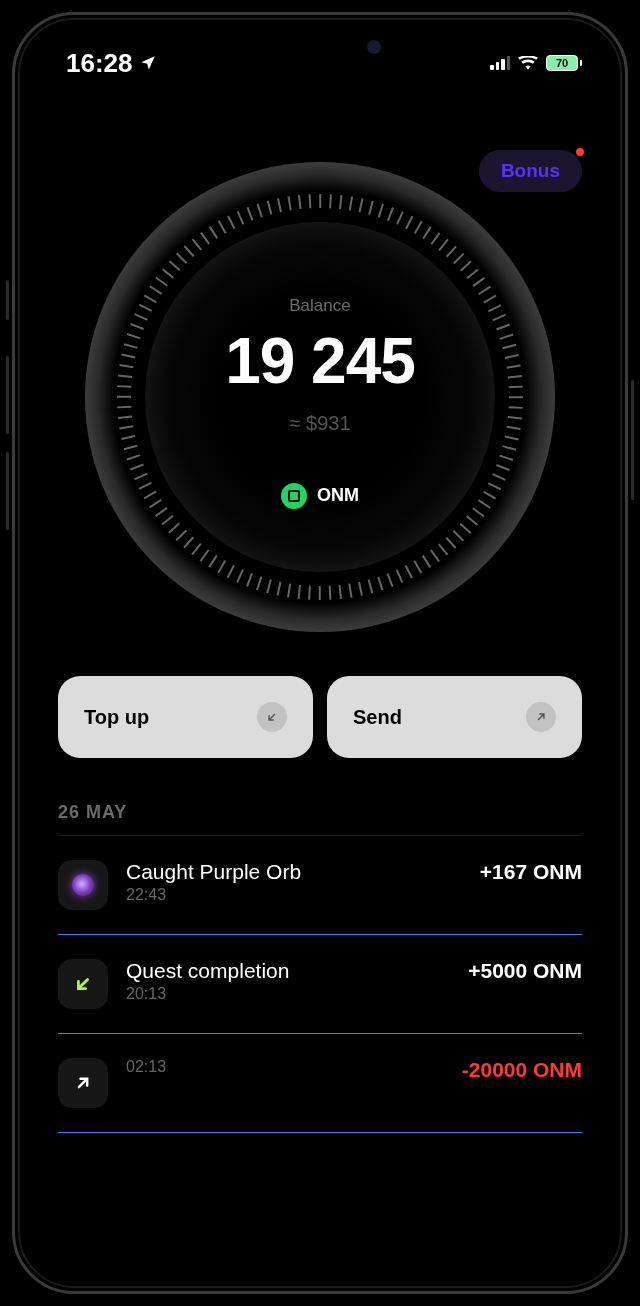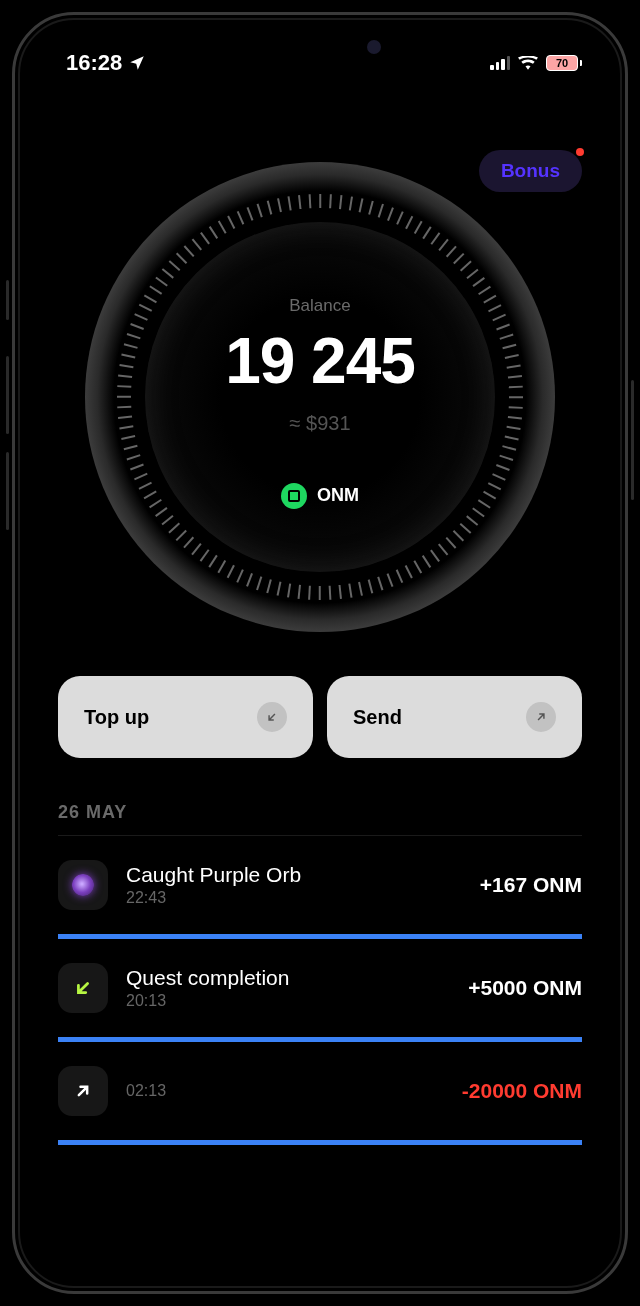--- a/index.html
+++ b/index.html
@@ -3,29 +3,29 @@
   <meta charset="utf-8">
   <style>
     * { margin:0; padding:0; box-sizing:border-box; font-family:-apple-system,BlinkMacSystemFont,'Segoe UI',sans-serif; -webkit-font-smoothing:antialiased; }
     body { width:640px; height:1306px; background:#000; overflow:hidden; }
     .phone-frame { position:relative; width:640px; height:1306px; background:#000; border-radius:70px; }
     .phone-bezel { position:absolute; inset:12px; border:3px solid #3a3a3a; border-radius:62px; pointer-events:none; z-index:100; }
     .phone-bezel::before { content:""; position:absolute; inset:3px; border:2px solid #1a1a1a; border-radius:56px; }
     .screen { position:absolute; top:22px; left:22px; right:22px; bottom:22px; background:#000; border-radius:50px; overflow:hidden; }
 
     .status-bar { display:flex; justify-content:space-between; align-items:center; padding:22px 36px 0 44px; height:60px; color:#fff; }
-    .status-time { font-size:22px; font-weight:600; display:flex; align-items:center; gap:6px; }
+    .status-time { font-size:26px; font-weight:600; display:flex; align-items:center; gap:6px; }
     .status-right { display:flex; align-items:center; gap:8px; }
     .signal-bars { display:flex; align-items:flex-end; gap:2px; height:14px; }
     .signal-bars span { width:3.5px; background:#fff; border-radius:1px; }
     .signal-bars span:nth-child(1){height:5px;} .signal-bars span:nth-child(2){height:8px;}
     .signal-bars span:nth-child(3){height:11px;} .signal-bars span:nth-child(4){height:14px;background:#555;}
     .wifi-icon { width:20px; height:14px; }
     .battery { display:flex; align-items:center; gap:2px; }
-    .battery-body { width:32px; height:16px; border:1.5px solid #fff; border-radius:4px; display:flex; align-items:center; justify-content:center; background:#fca5a5; }
+    .battery-body { width:32px; height:16px; border:1.5px solid #fff; border-radius:4px; display:flex; align-items:center; justify-content:center; background:#86efac; }
     .battery-body span { font-size:11px; font-weight:700; color:#000; }
     .battery-tip { width:2px; height:6px; background:#fff; border-radius:0 1px 1px 0; }
 
     .notch { position:absolute; top:28px; left:50%; transform:translateX(-50%); width:150px; height:38px; background:#000; border-radius:20px; z-index:50; display:flex; align-items:center; justify-content:flex-end; padding-right:14px; }
     .notch::after { content:""; width:14px; height:14px; background:#1a1a2e; border-radius:50%; }
 
     .bonus-pill { position:absolute; top:128px; right:36px; background:#1b1530; color:#5533ff; font-weight:600; font-size:19px; padding:10px 22px; border-radius:22px; z-index:30; }
     .bonus-dot { position:absolute; top:-2px; right:-2px; width:8px; height:8px; background:#ff3b30; border-radius:50%; }
 
     .dial { position:relative; width:470px; height:470px; margin:80px auto 0; border-radius:50%; }
@@ -43,21 +43,21 @@
     .token-name { color:#fff; font-size:18px; font-weight:700; }
 
     .actions { display:flex; gap:14px; padding:44px 36px 0; }
     .action-btn { flex:1; background:#dcdcdc; border-radius:22px; padding:26px 26px; display:flex; align-items:center; justify-content:space-between; cursor:pointer; }
     .action-label { color:#000; font-size:20px; font-weight:700; }
     .action-icon { width:30px; height:30px; background:#c2c2c2; border-radius:50%; display:flex; align-items:center; justify-content:center; color:#555; }
 
     .tx-section { padding:44px 36px 0; }
     .tx-date { color:#6a6a6a; font-size:18px; font-weight:600; letter-spacing:1px; margin-bottom:12px; }
     .tx-list { border-top:1px solid #1a1a1a; }
-    .tx-row { display:flex; align-items:center; gap:18px; padding:24px 0; border-bottom:5px solid #3b82f6; }
+    .tx-row { display:flex; gap:18px; padding:24px 0; border-bottom:1px solid #3b82f6; }
     .tx-icon { width:50px; height:50px; background:#171717; border-radius:14px; display:flex; align-items:center; justify-content:center; flex-shrink:0; }
     .tx-body { flex:1; display:flex; flex-direction:column; gap:2px; }
     .tx-title { color:#fff; font-size:21px; font-weight:500; }
     .tx-time { color:#666; font-size:16px; }
     .tx-amount { font-size:21px; font-weight:600; white-space:nowrap; }
     .orb { width:22px; height:22px; border-radius:50%; background:radial-gradient(circle at 45% 45%,#c9a6ff 5%,#7b3fbf 50%,#3a1e5e 100%); box-shadow:0 0 8px #7b3fbf; }
     .quest-arrow { color:#b6f542; }
     .send-arrow { color:#fff; }
 
     .side-btn { position:absolute; background:#2a2a2a; border-radius:2px; }

